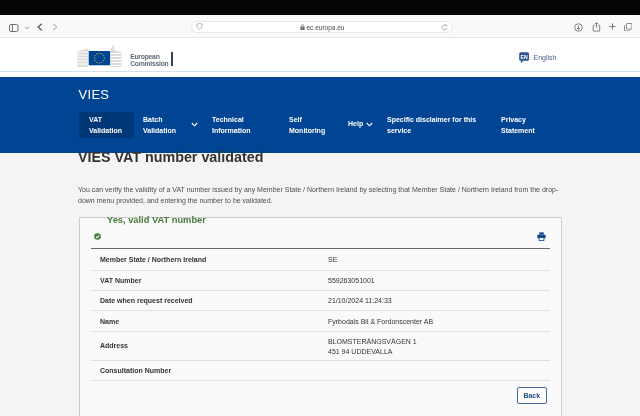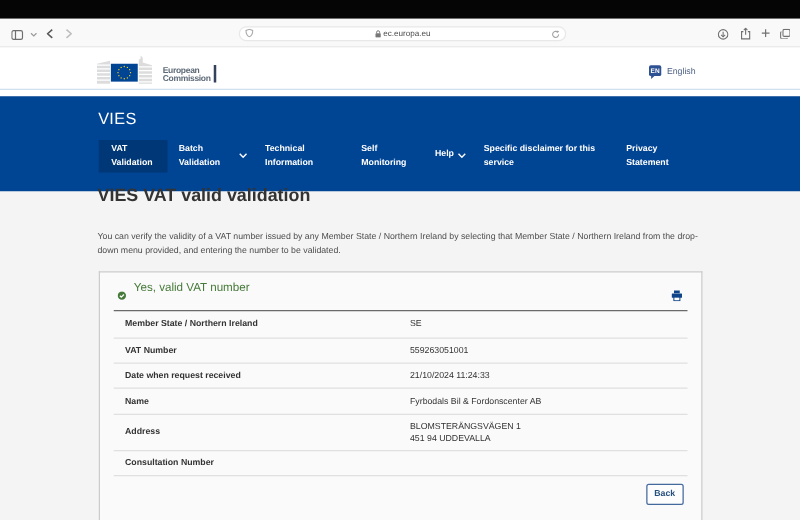--- a/index.html
+++ b/index.html
@@ -132,30 +132,30 @@
   <div class="abs" style="left:212px;top:37px;font-size:7px;font-weight:bold;color:#fff;line-height:11px;">Technical<br>Information</div>
   <div class="abs" style="left:289px;top:37px;font-size:7px;font-weight:bold;color:#fff;line-height:11px;">Self<br>Monitoring</div>
   <div class="abs" style="left:348px;top:42.5px;font-size:7px;font-weight:bold;color:#fff;">Help</div>
   <svg class="abs" style="left:366px;top:44.5px;" width="7" height="5" viewBox="0 0 7 5">
       <polyline points="0.8,1 3.5,3.8 6.2,1" fill="none" stroke="#fff" stroke-width="1.1"></polyline>
     </svg>
   <div class="abs" style="left:387px;top:37px;font-size:7px;font-weight:bold;color:#fff;line-height:11px;">Specific disclaimer for this<br>service</div>
   <div class="abs" style="left:501px;top:37px;font-size:7px;font-weight:bold;color:#fff;line-height:11px;">Privacy<br>Statement</div>
 </div>
 
-<div class="abs" style="left:78px;top:149px;font-size:14.3px;font-weight:bold;color:#333;">VIES VAT valid validation</div>
+<div class="abs" style="left:78px;top:149px;font-size:14.3px;font-weight:bold;color:#333;">VIES VAT number validated</div>
 <div class="abs" style="left:78px;top:183.5px;font-size:7px;color:#4d4d4d;line-height:11px;">You can verify the validity of a VAT number issued by any Member State / Northern Ireland by selecting that Member State / Northern Ireland from the drop-<br>down menu provided, and entering the number to be validated.</div>
 
 <div class="abs" style="left:78.5px;top:217px;width:483.5px;height:199px;background:#fafafa;border:1px solid #cccccc;border-bottom:none;"></div>
 
 <svg class="abs" style="left:94.3px;top:233px;" width="7" height="7" viewBox="0 0 8 8">
   <circle cx="4" cy="4" r="3.8" fill="#467a39"></circle>
   <polyline points="2.2,4.1 3.5,5.4 5.9,2.9" fill="none" stroke="#fafafa" stroke-width="1.2"></polyline>
 </svg>
-<div class="abs" style="left:107px;top:225px;font-size:9.3px;font-weight:normal;color:#467a39;">Yes, valid VAT number</div>
+<div class="abs" style="left:107px;top:215px;font-size:9.3px;font-weight:bold;color:#467a39;">Yes, valid VAT number</div>
 
 <svg class="abs" style="left:537px;top:232px;" width="9" height="9" viewBox="0 0 9 9">
   <rect x="2.2" y="0.4" width="4.6" height="2.2" fill="#0f4489"></rect>
   <rect x="0.4" y="2.7" width="8.2" height="3.5" rx="0.5" fill="#0f4489"></rect>
   <rect x="2.1" y="5.7" width="4.8" height="2.9" fill="#ffffff" stroke="#0f4489" stroke-width="0.8"></rect>
 </svg>
 
 <div class="abs" style="left:90.5px;top:247.5px;width:459px;">
   <div style="border-top:1.5px solid #6a6a6a;"></div>
   <div style="height:22.5px;border-bottom:1px solid #e0e0e0;position:relative;">

